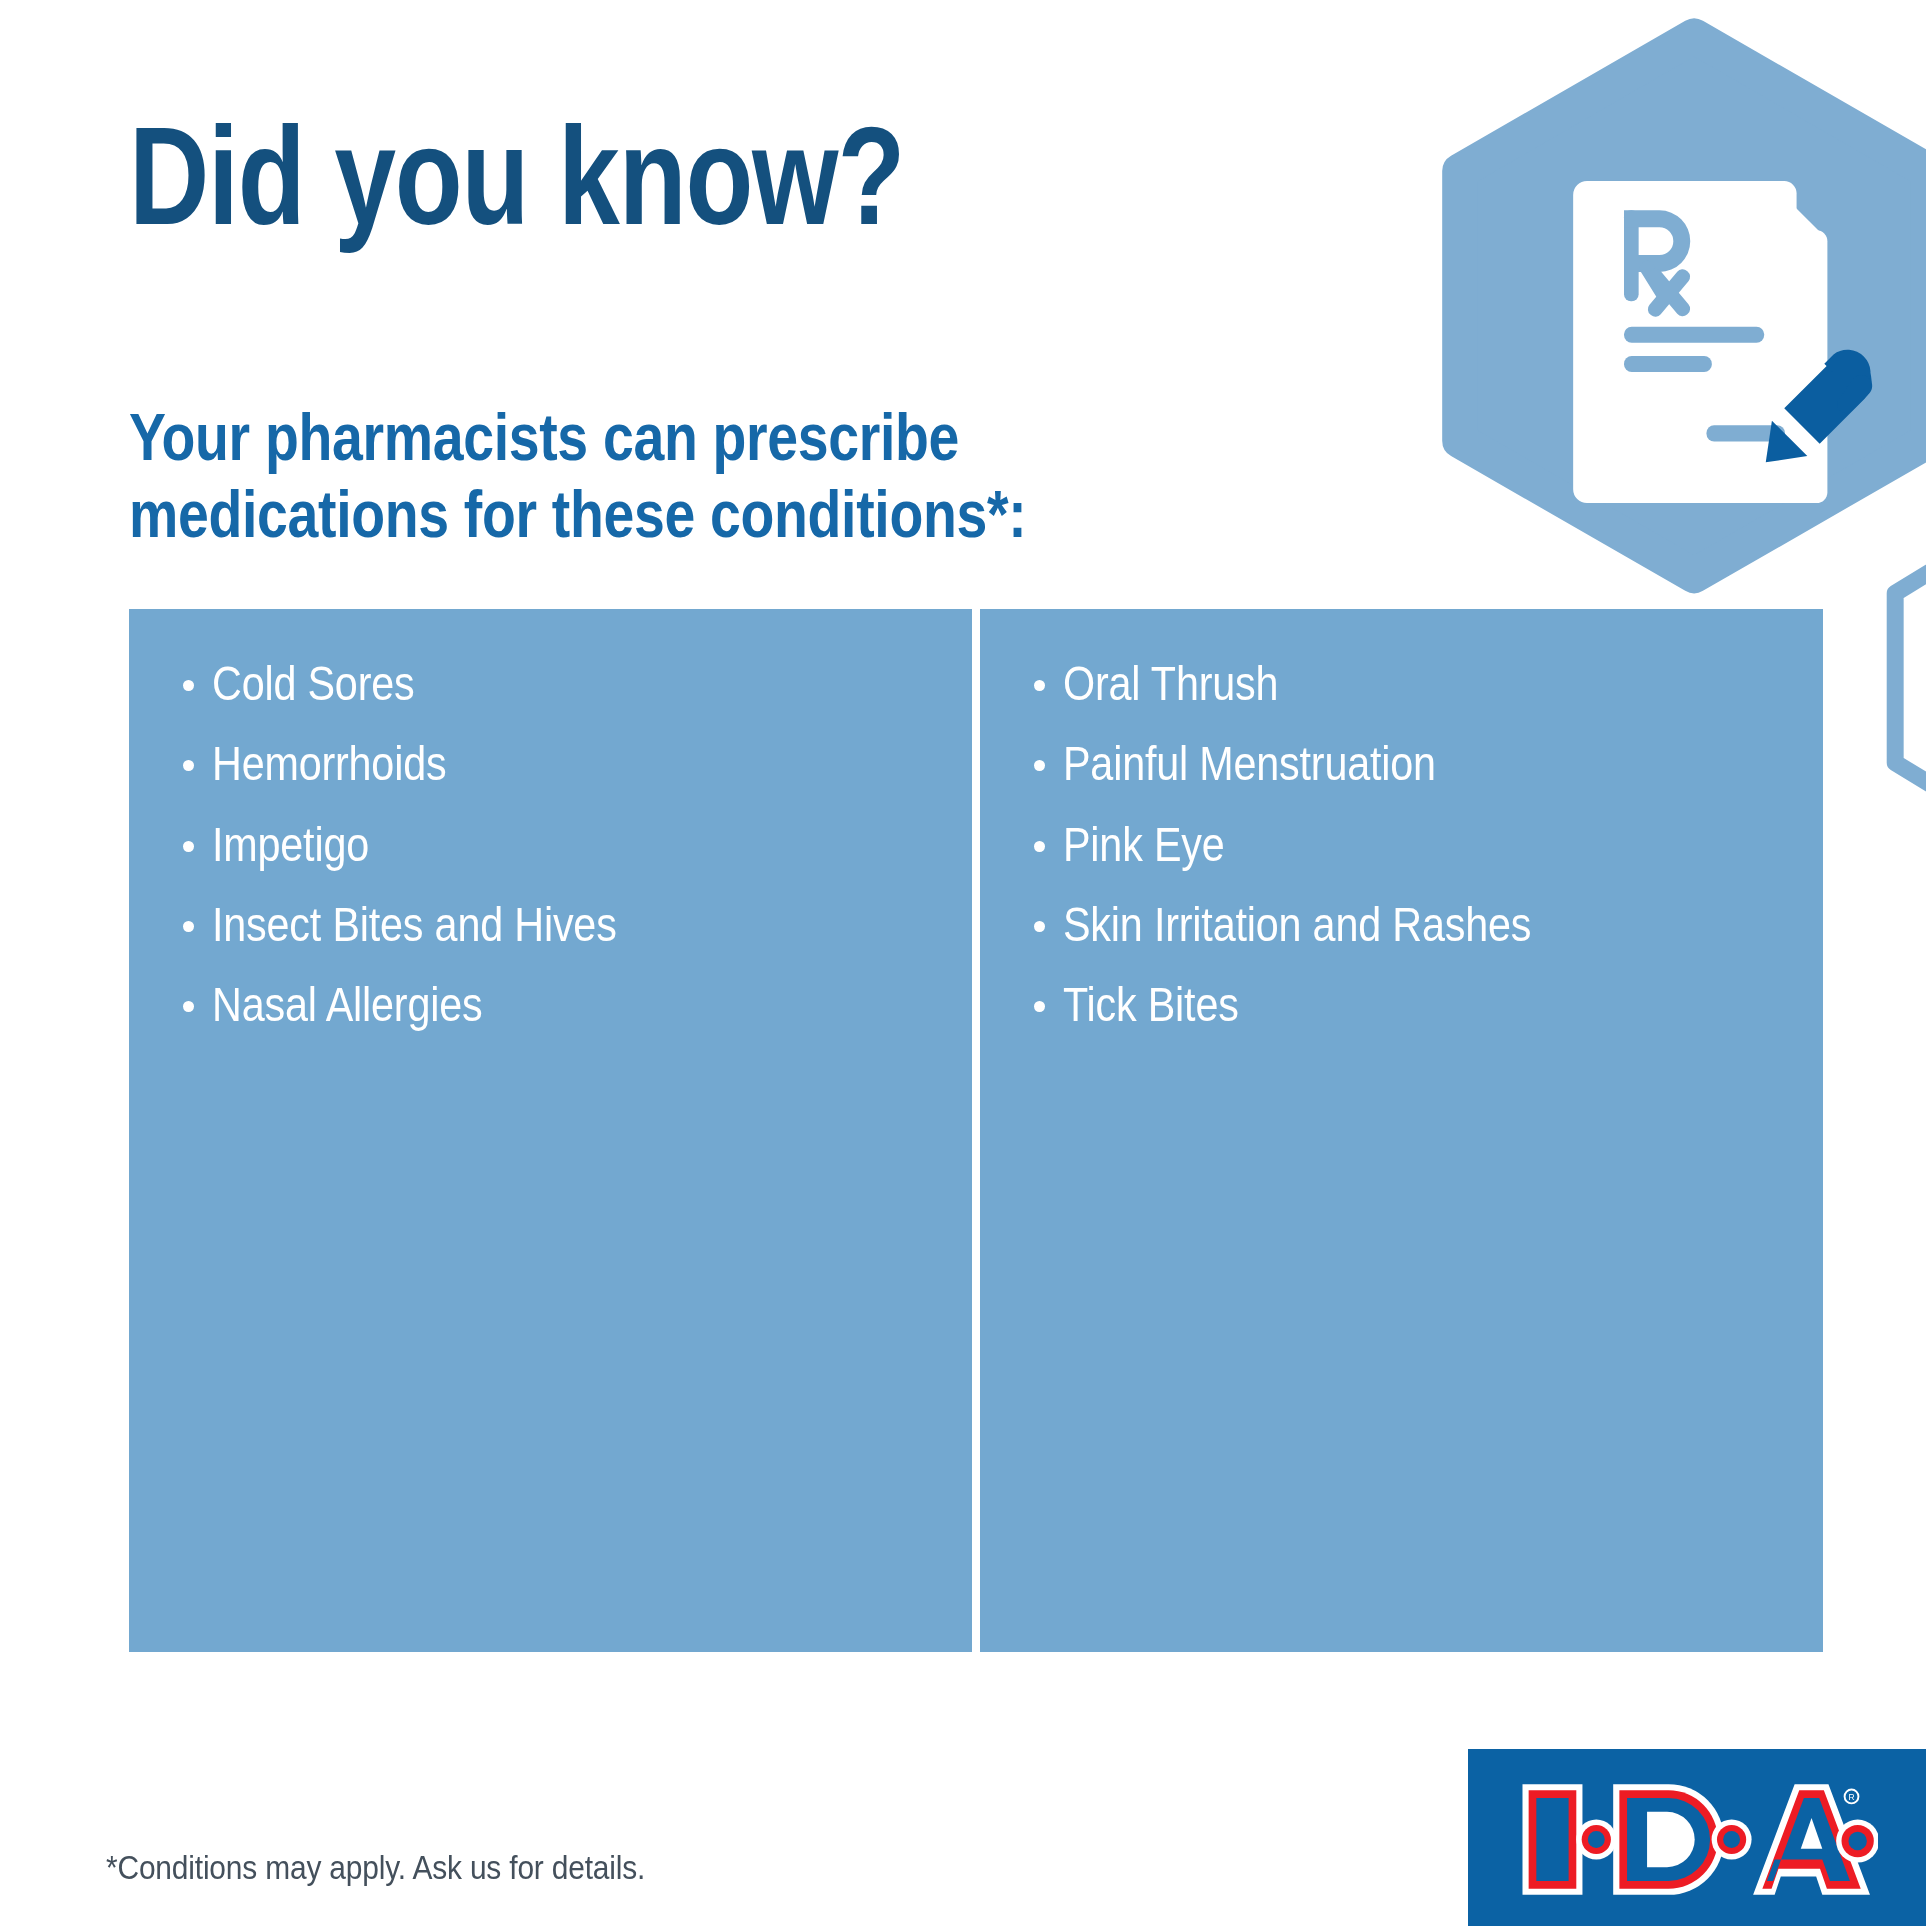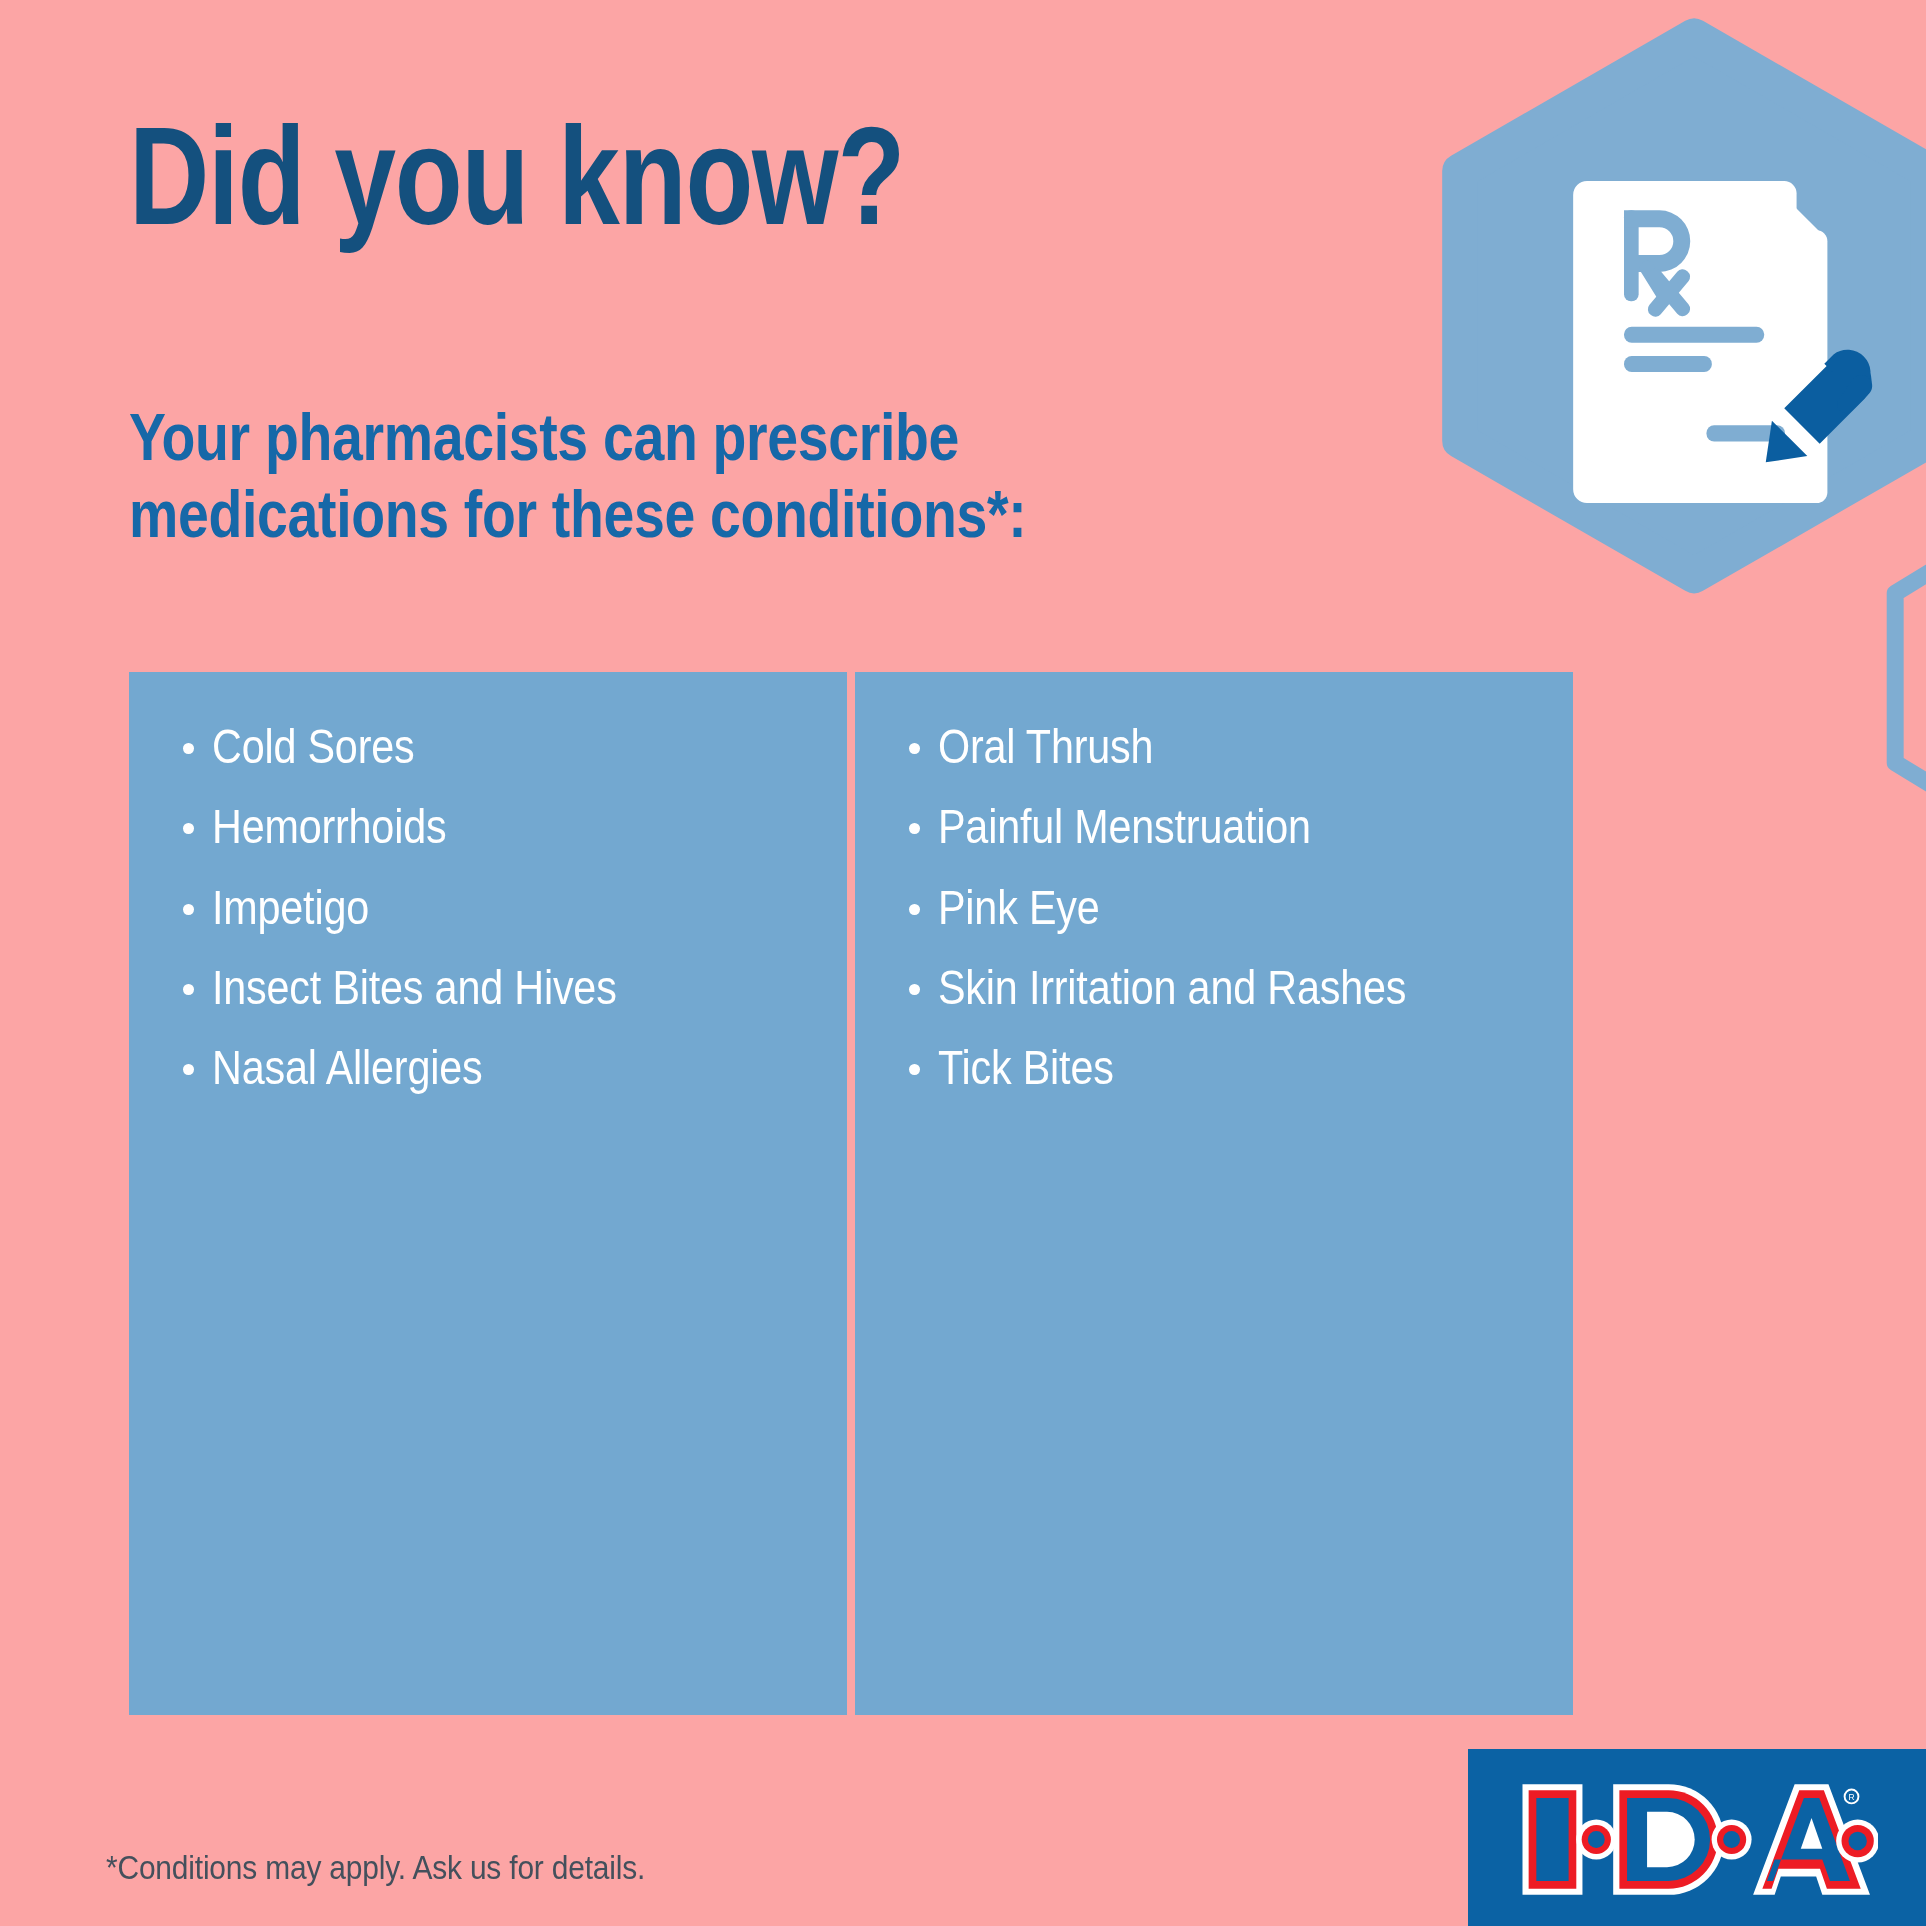--- a/index.html
+++ b/index.html
@@ -10,21 +10,21 @@
   body {
     width: 1926px;
     height: 1926px;
     font-family: "Liberation Sans", sans-serif;
     overflow: hidden;
   }
   #poster {
     position: relative;
     width: 1926px;
     height: 1926px;
-    background: #fca5a5;
+    background: #ffffff;
     overflow: hidden;
     text-decoration: underline;
   }
 
   
   .hex-layer {
     position: absolute;
     inset: 0;
     width: 1926px;
     height: 1926px;
@@ -57,22 +57,22 @@
     transform: scaleX(0.84);
     transform-origin: left top;
     white-space: nowrap;
   }
   .subtitle .ln { display: block; }
 
   
   .panels {
     position: absolute;
     left: 129px;
-    top: 672px;
-    width: 1444px;
+    top: 609px;
+    width: 1694px;
     height: 1043px;
     display: flex;
     gap: 8px;
   }
   .panel {
     background: #73a8d0;
     flex: 1 1 0;
     box-sizing: border-box;
     padding: 43px 31px 31px 31px;
   }

